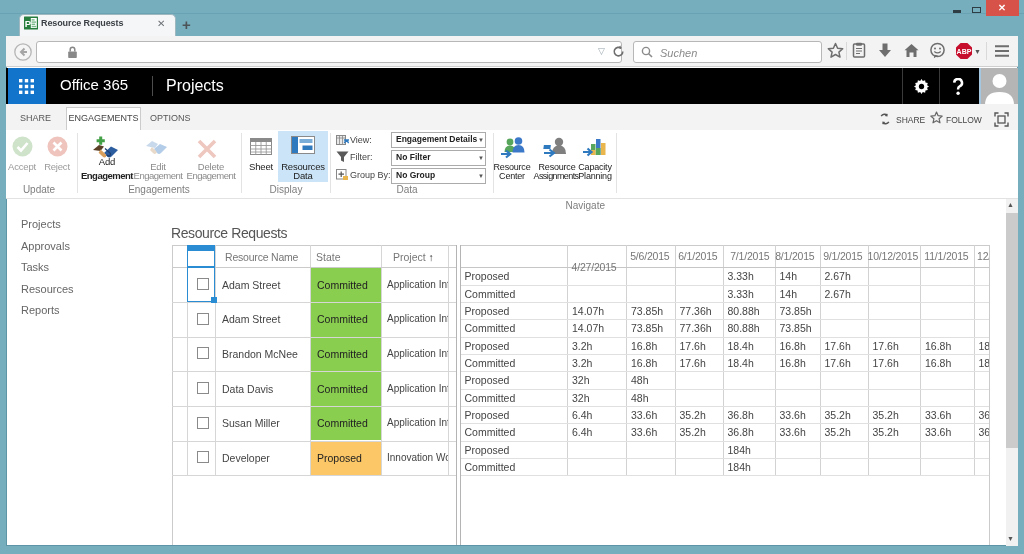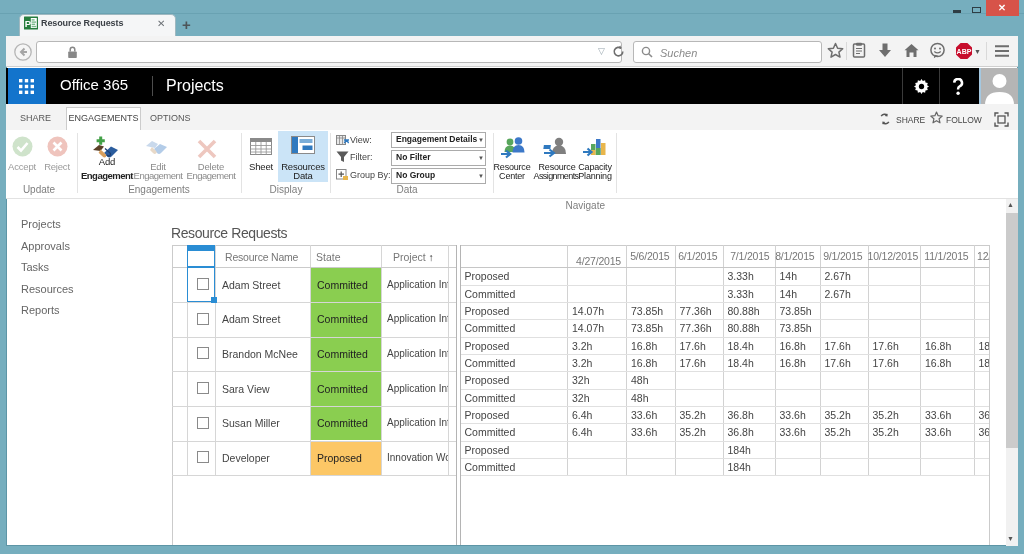--- a/index.html
+++ b/index.html
@@ -284,21 +284,21 @@
 <div class="ab" style="left:222px;top:313.3px;font-size:10.5px;color:#444">Adam Street</div>
 <div class="ab" style="left:317px;top:313.3px;font-size:10.5px;color:#222">Committed</div>
 <div class="ab" style="left:387px;top:313.3px;width:61px;overflow:hidden;white-space:nowrap;font-size:10px;color:#444">Application Infrastructure</div>
 <div class="ab" style="left:311px;top:337.6px;width:70px;height:33.6px;background:#8ace50"></div>
 <div class="ab" style="left:197px;top:347.4px;width:12px;height:12px;border:1px solid #8a8a8a;background:#fff"></div>
 <div class="ab" style="left:222px;top:347.9px;font-size:10.5px;color:#444">Brandon McNee</div>
 <div class="ab" style="left:317px;top:347.9px;font-size:10.5px;color:#222">Committed</div>
 <div class="ab" style="left:387px;top:347.9px;width:61px;overflow:hidden;white-space:nowrap;font-size:10px;color:#444">Application Infrastructure</div>
 <div class="ab" style="left:311px;top:372.3px;width:70px;height:33.6px;background:#8ace50"></div>
 <div class="ab" style="left:197px;top:382.1px;width:12px;height:12px;border:1px solid #8a8a8a;background:#fff"></div>
-<div class="ab" style="left:222px;top:382.6px;font-size:10.5px;color:#444">Sara View</div>
+<div class="ab" style="left:222px;top:382.6px;font-size:10.5px;color:#444">Data Davis</div>
 <div class="ab" style="left:317px;top:382.6px;font-size:10.5px;color:#222">Committed</div>
 <div class="ab" style="left:387px;top:382.6px;width:61px;overflow:hidden;white-space:nowrap;font-size:10px;color:#444">Application Infrastructure</div>
 <div class="ab" style="left:311px;top:406.9px;width:70px;height:33.6px;background:#8ace50"></div>
 <div class="ab" style="left:197px;top:416.7px;width:12px;height:12px;border:1px solid #8a8a8a;background:#fff"></div>
 <div class="ab" style="left:222px;top:417.2px;font-size:10.5px;color:#444">Susan Miller</div>
 <div class="ab" style="left:317px;top:417.2px;font-size:10.5px;color:#222">Committed</div>
 <div class="ab" style="left:387px;top:417.2px;width:61px;overflow:hidden;white-space:nowrap;font-size:10px;color:#444">Application Infrastructure</div>
 <div class="ab" style="left:311px;top:441.5px;width:70px;height:33.6px;background:#fcc766"></div>
 <div class="ab" style="left:197px;top:451.3px;width:12px;height:12px;border:1px solid #8a8a8a;background:#fff"></div>
 <div class="ab" style="left:222px;top:451.8px;font-size:10.5px;color:#444">Developer</div>
@@ -313,21 +313,21 @@
 <div class="ab" style="left:106.5px;top:0;width:1px;height:230px;background:#d2d2d2"></div>
 <div class="ab" style="left:165.5px;top:0;width:1px;height:230px;background:#d2d2d2"></div>
 <div class="ab" style="left:214.0px;top:0;width:1px;height:230px;background:#d2d2d2"></div>
 <div class="ab" style="left:262.0px;top:0;width:1px;height:230px;background:#d2d2d2"></div>
 <div class="ab" style="left:314.0px;top:0;width:1px;height:230px;background:#d2d2d2"></div>
 <div class="ab" style="left:359.0px;top:0;width:1px;height:230px;background:#d2d2d2"></div>
 <div class="ab" style="left:407.0px;top:0;width:1px;height:230px;background:#d2d2d2"></div>
 <div class="ab" style="left:459.5px;top:0;width:1px;height:230px;background:#d2d2d2"></div>
 <div class="ab" style="left:513.0px;top:0;width:1px;height:230px;background:#d2d2d2"></div>
 <div class="ab" style="left:0;top:22.4px;width:529.0px;height:1px;background:#c6c6c6"></div>
-<div class="ab" style="left:106.5px;top:10px;width:54.0px;text-align:right;font-size:10.5px;letter-spacing:-0.2px;color:#777">4/27/2015</div>
+<div class="ab" style="left:106.5px;top:16px;width:54.0px;text-align:center;font-size:10.5px;letter-spacing:-0.2px;color:#777">4/27/2015</div>
 <div class="ab" style="left:165.5px;top:5px;width:43.5px;text-align:right;font-size:10.5px;letter-spacing:-0.2px;color:#777">5/6/2015</div>
 <div class="ab" style="left:214.0px;top:5px;width:43.0px;text-align:right;font-size:10.5px;letter-spacing:-0.2px;color:#777">6/1/2015</div>
 <div class="ab" style="left:262.0px;top:5px;width:47.0px;text-align:right;font-size:10.5px;letter-spacing:-0.2px;color:#777">7/1/2015</div>
 <div class="ab" style="left:314.0px;top:5px;width:40.0px;text-align:right;font-size:10.5px;letter-spacing:-0.2px;color:#777">8/1/2015</div>
 <div class="ab" style="left:359.0px;top:5px;width:43.0px;text-align:right;font-size:10.5px;letter-spacing:-0.2px;color:#777">9/1/2015</div>
 <div class="ab" style="left:407.0px;top:5px;width:47.5px;text-align:right;font-size:10.5px;letter-spacing:-0.2px;color:#777">10/12/2015</div>
 <div class="ab" style="left:459.5px;top:5px;width:48.5px;text-align:right;font-size:10.5px;letter-spacing:-0.2px;color:#777">11/1/2015</div>
 <div class="ab" style="left:513.0px;top:5px;width:48.5px;text-align:right;font-size:10.5px;letter-spacing:-0.2px;color:#777">12/1/2015</div>
 <div class="ab" style="left:0;top:39.7px;width:529.0px;height:1px;background:#e0e0e0"></div>
 <div class="ab" style="left:4px;top:25.4px;font-size:10.5px;color:#444">Proposed</div>

